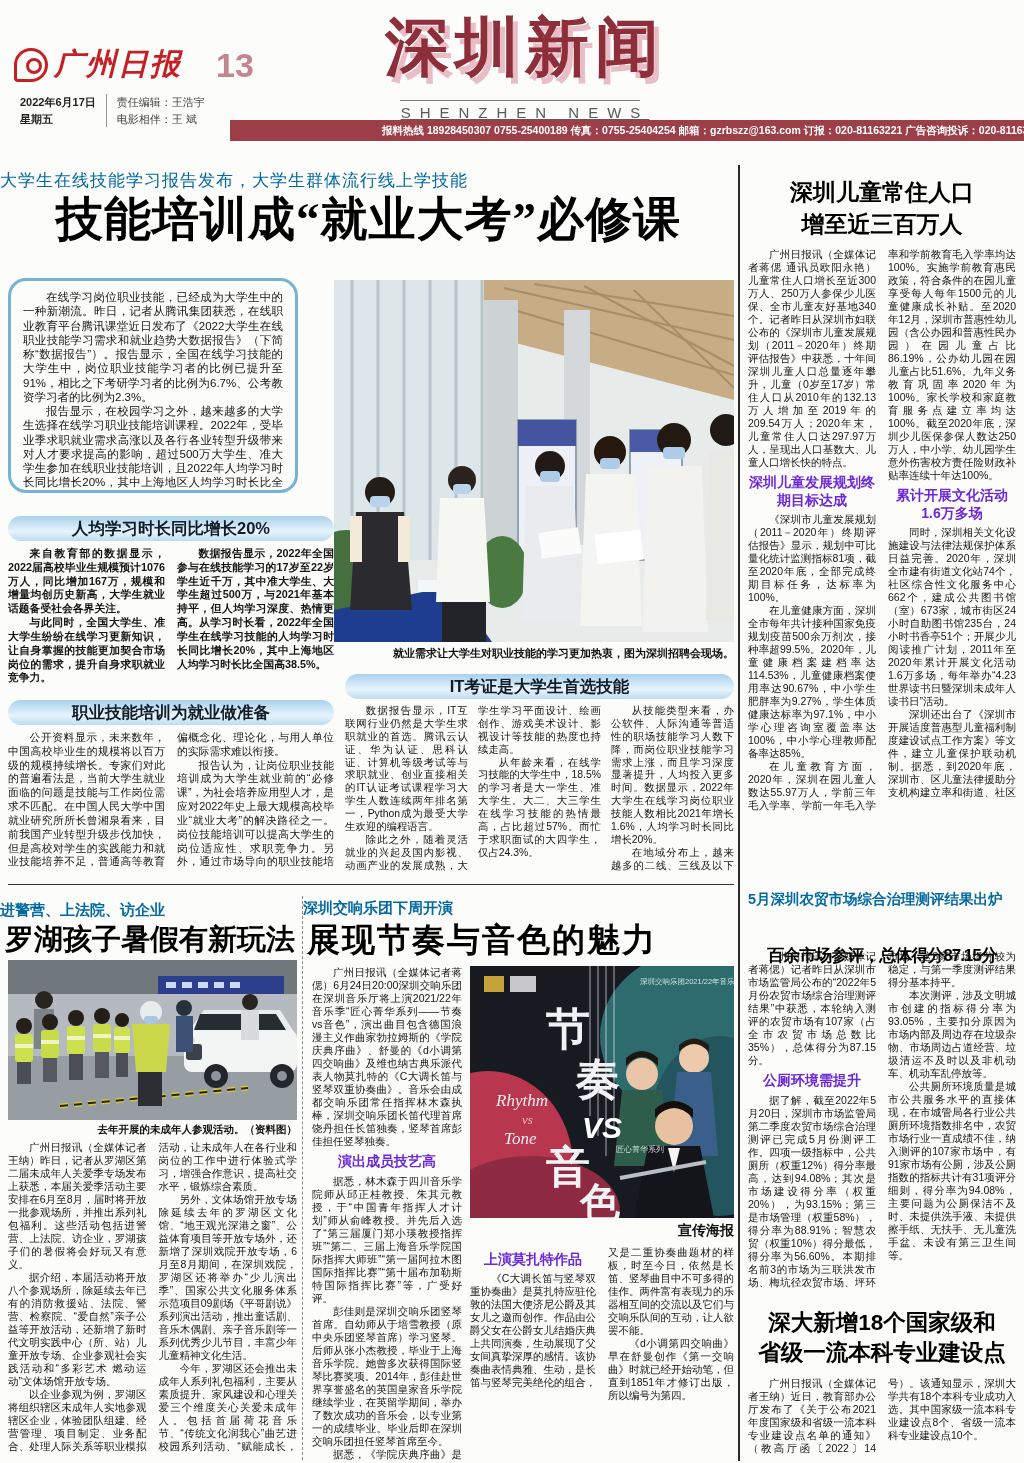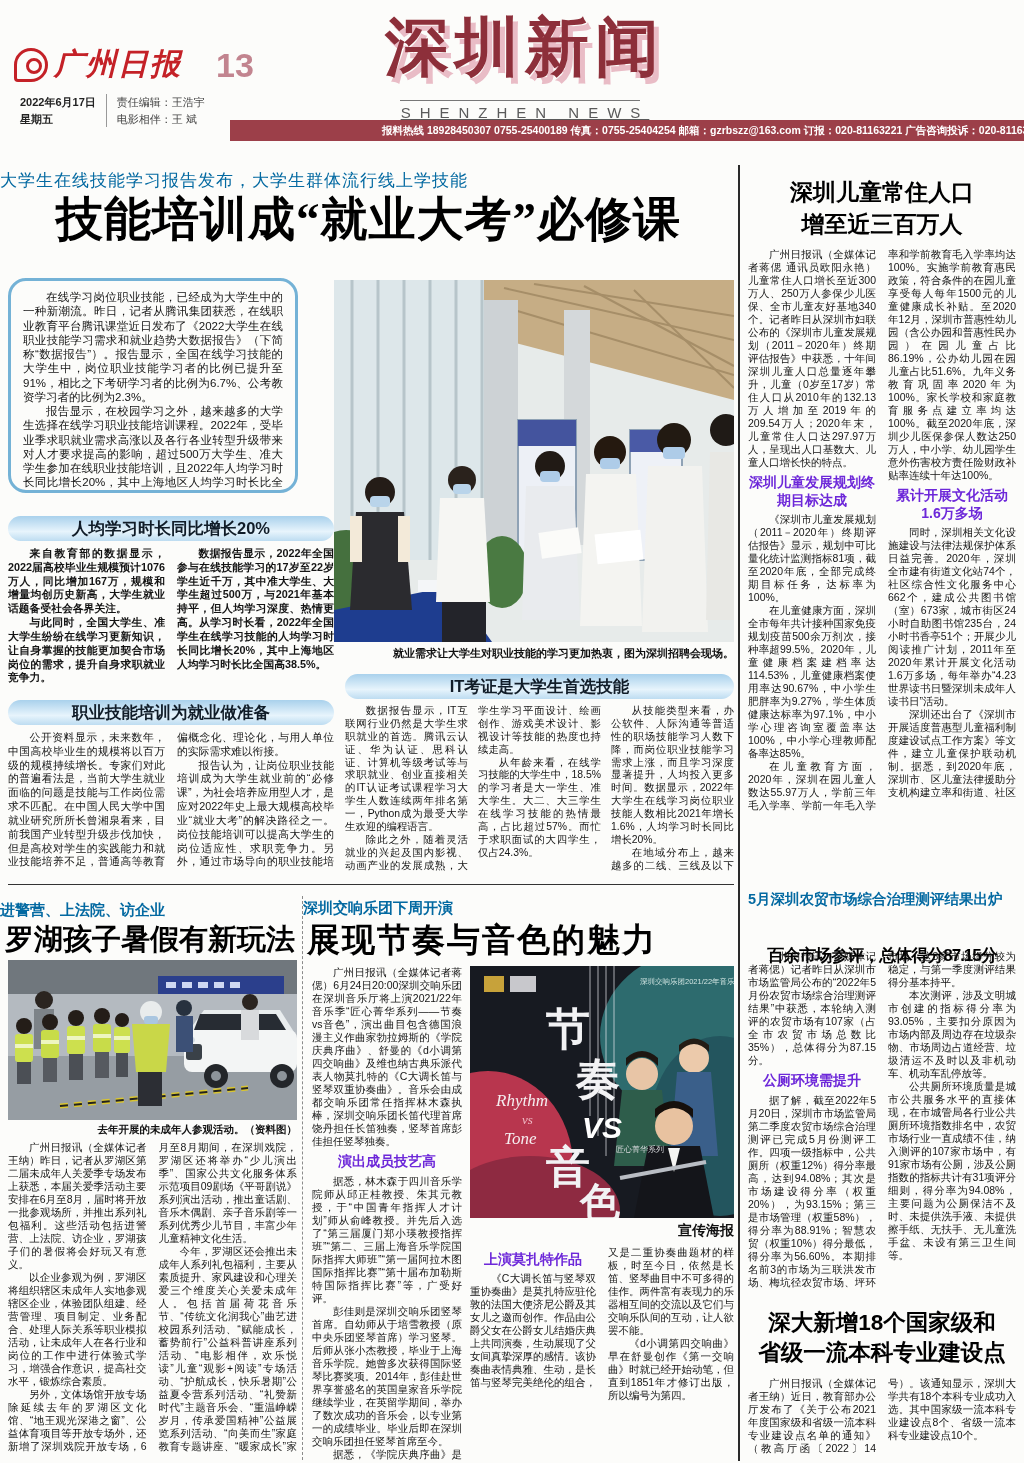--- a/index.html
+++ b/index.html
@@ -309,20 +309,21 @@
         <circle cx="114" cy="60" r="7" fill="#241d18"></circle>
           <rect x="106" y="67" width="16" height="26" rx="3" fill="#cde04e"></rect>
           <rect x="106" y="76" width="16" height="4" fill="#eef6c0"></rect>
           <rect x="108" y="93" width="12" height="24" fill="#4b4f55"></rect>
       </g>
     </svg>
   </div>
   <div class="abs caption bl-caption">去年开展的未成年人参观活动。（资料图）</div>
   <div class="abs bl-body cols2 jt clip">
       <p class="para">广州日报讯（全媒体记者王纳）昨日，记者从罗湖区第二届未成年人关爱季专场发布上获悉，本届关爱季活动主要安排在6月至8月，届时将开放一批参观场所，并推出系列礼包福利。这些活动包括进警营、上法院、访企业，罗湖孩子们的暑假将会好玩又有意义。</p>
+      <p class="para">据介绍，本届活动将开放八个参观场所，除延续去年已有的消防救援站、法院、警营、检察院、“爱自然”亲子公益等开放活动，还新增了新时代文明实践中心（所、站）儿童开放专场、企业参观社会实践活动和“多彩艺术 燃动运动”文体场馆开放专场。</p>
       <p class="para">以企业参观为例，罗湖区将组织辖区未成年人实地参观辖区企业，体验团队组建、经营管理、项目制定、业务配合、处理人际关系等职业模拟活动，让未成年人在各行业和岗位的工作中进行体验式学习，增强合作意识，提高社交水平，锻炼综合素质。</p>
       <p class="para">另外，文体场馆开放专场除延续去年的罗湖区文化馆、“地王观光深港之窗”、公益体育项目等开放专场外，还新增了深圳戏院开放专场，6月至8月期间，在深圳戏院，罗湖区还将举办“少儿演出季”、国家公共文化服务体系示范项目09剧场《平哥剧说》系列演出活动，推出童话剧、音乐木偶剧、亲子音乐剧等一系列优秀少儿节目，丰富少年儿童精神文化生活。</p>
       <p class="para">今年，罗湖区还会推出未成年人系列礼包福利，主要从素质提升、家风建设和心理关爱三个维度关心关爱未成年人。包括首届荷花音乐节、“传统文化润我心”曲艺进校园系列活动、“赋能成长，蓄势前行”公益科普讲座系列活动、“电影相伴，欢乐悦读”儿童“观影+阅读”专场活动、“护航成长，快乐暑期”公益夏令营系列活动、“礼赞新时代”主题音乐会、“重温峥嵘岁月，传承爱国精神”公益展览系列活动、“向美而生”家庭教育专题讲座、“暖家成长”家庭文化沙龙、“心灵能量”关爱礼包、“一站式”未成年人保护服务等。</p>
     </div>
 
   <div class="abs kicker bm-kicker">深圳交响乐团下周开演</div>
   <div class="abs bm-head">展现节奏与音色的魅力</div>
   <div class="abs bm-col1 jt clip">
       <p class="para">广州日报讯（全媒体记者蒋偲）6月24日20:00深圳交响乐团在深圳音乐厅将上演2021/22年音乐季“匠心菁华系列——节奏vs音色”，演出曲目包含德国浪漫主义作曲家勃拉姆斯的《学院庆典序曲》、舒曼的《d小调第四交响曲》及维也纳古典乐派代表人物莫扎特的《C大调长笛与竖琴双重协奏曲》。音乐会由成都交响乐团常任指挥林木森执棒，深圳交响乐团长笛代理首席饶丹担任长笛独奏，竖琴首席彭佳担任竖琴独奏。</p>
       <p class="subhead">演出成员技艺高</p>

